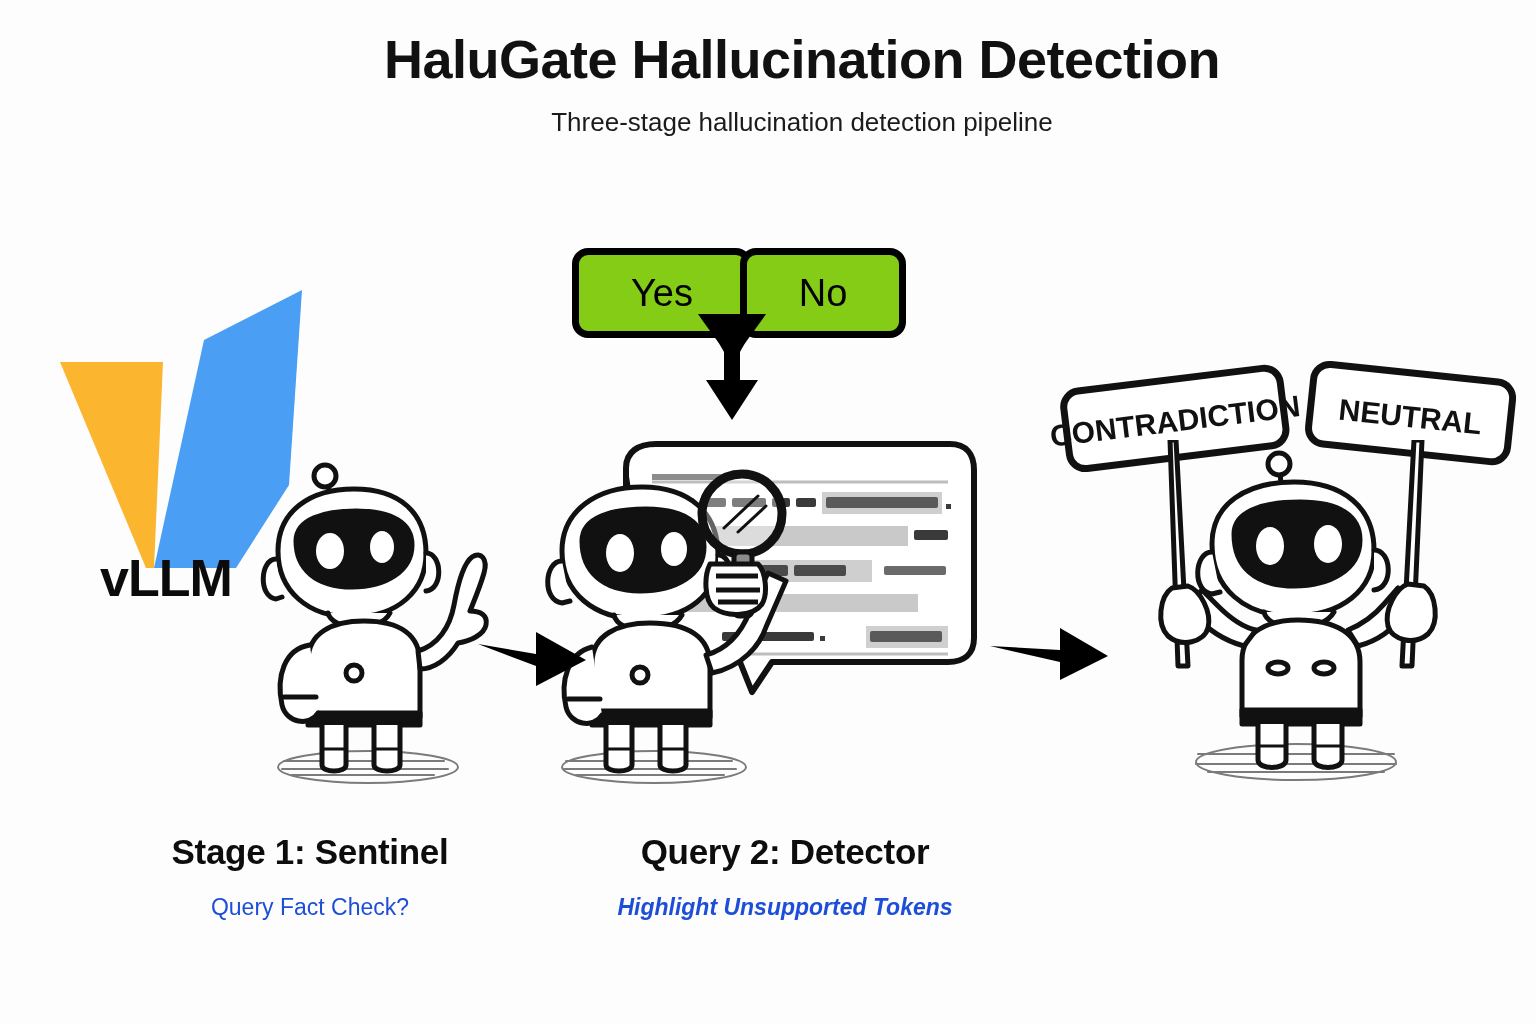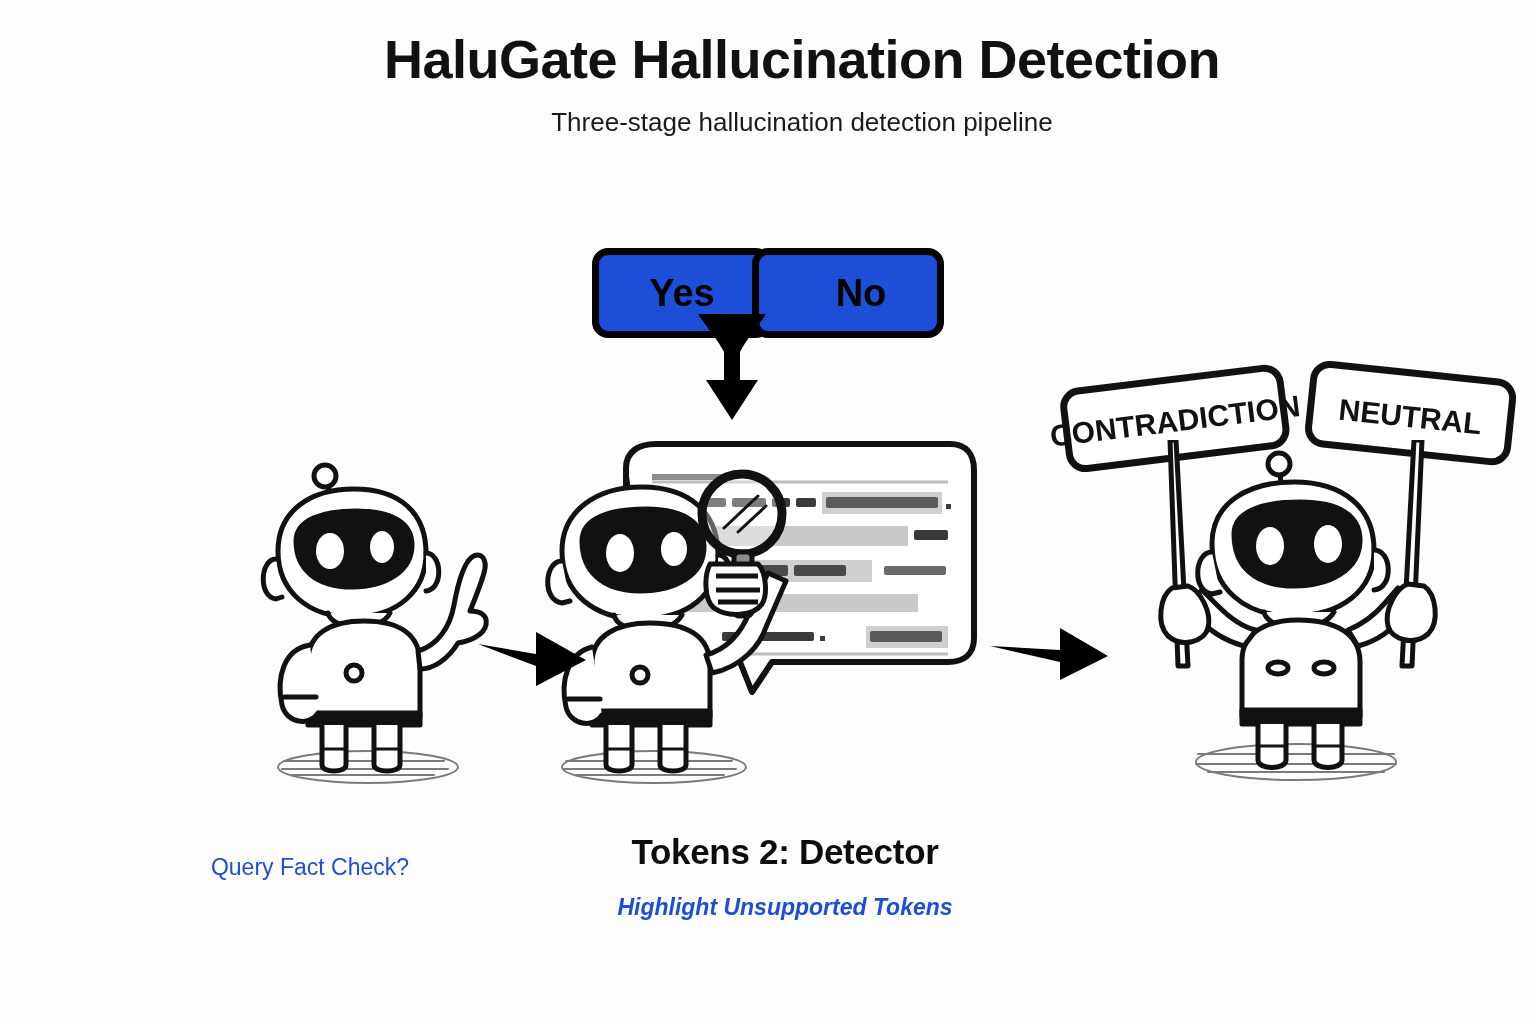--- a/index.html
+++ b/index.html
@@ -27,26 +27,26 @@
   .vllm-mark{position:absolute;left:0;top:0;width:270px;height:300px;}
   .vllm-word{
     position:absolute;left:0;top:268px;width:240px;text-align:center;
     font-size:52px;font-weight:bold;color:#0b0b0b;letter-spacing:-1px;
   }
 
   
   .yesno{position:absolute;left:572px;top:248px;width:320px;height:180px;}
   .yn-box{
     position:absolute;top:0;height:76px;
-    border:7px solid #000;border-radius:16px;background:#1d4ed8;
+    border:7px solid #000;border-radius:16px;background:#84cc16;
     display:flex;align-items:center;justify-content:center;
-    font-size:38px;font-weight:bold;color:#000;margin-left:20px;
+    font-size:38px;font-weight:normal;color:#000;
   }
   .yn-yes{left:0;width:166px;}
-  .yn-no{left:160px;width:152px;padding-left:26px;}
+  .yn-no{left:168px;width:152px;}
   .yn-arrow{position:absolute;left:112px;top:62px;}
 
   
   .art{position:absolute;}
 
   .robot1{left:248px;top:455px;width:260px;height:330px;}
   .robot2{left:536px;top:455px;width:260px;height:330px;}
   .robot3{left:1146px;top:440px;width:300px;height:345px;}
 
   .bubble-doc{left:612px;top:438px;width:370px;height:260px;}
@@ -69,20 +69,27 @@
 </head>
 <body>
 
 <div class="stage-root">
 
   <div class="header">
     <div class="title">HaluGate Hallucination Detection</div>
     <div class="subtitle">Three-stage hallucination detection pipeline</div>
   </div>
 
+  <div class="vllm-logo">
+    <svg class="vllm-mark" viewBox="0 0 270 300">
+      <polygon points="14,82 117,82 108,288 100,288" fill="#FCB52E"></polygon>
+      <polygon points="158,60 256,10 243,205 190,288 108,288" fill="#4A9FF5"></polygon>
+    </svg>
+    <div class="vllm-word">vLLM</div>
+  </div>
 
   <div class="yesno">
     <div class="yn-box yn-yes">Yes</div>
     <div class="yn-box yn-no">No</div>
     <svg class="yn-arrow" width="96" height="115" viewBox="0 0 96 115">
       <path d="M14 4 C26 22 34 30 40 42 L40 70 L22 70 L48 110 L74 70 L56 70 L56 42 C62 30 70 22 82 4 Z" fill="#000"></path>
     </svg>
   </div>
 
   <svg class="art robot1" viewBox="0 0 260 330">
@@ -278,20 +285,21 @@
   </svg>
 
   <svg class="art arrow1" viewBox="0 0 116 64">
     <path d="M4 18 L62 28 L62 6 L112 34 L62 60 L62 40 Z" fill="#000"></path>
   </svg>
   <svg class="art arrow2" viewBox="0 0 124 64">
     <path d="M2 26 L72 30 L72 8 L120 36 L72 60 L72 42 Z" fill="#000"></path>
   </svg>
 
   <div class="caption c1">
+    <div class="cap-title">Stage 1: Sentinel</div>
     <div class="cap-sub">Query Fact Check?</div>
   </div>
   <div class="caption c2">
-    <div class="cap-title">Tokens 2: Detector</div>
+    <div class="cap-title">Query 2: Detector</div>
     <div class="cap-sub italic">Highlight Unsupported Tokens</div>
   </div>
 
 </div>
 
 </body></html>

